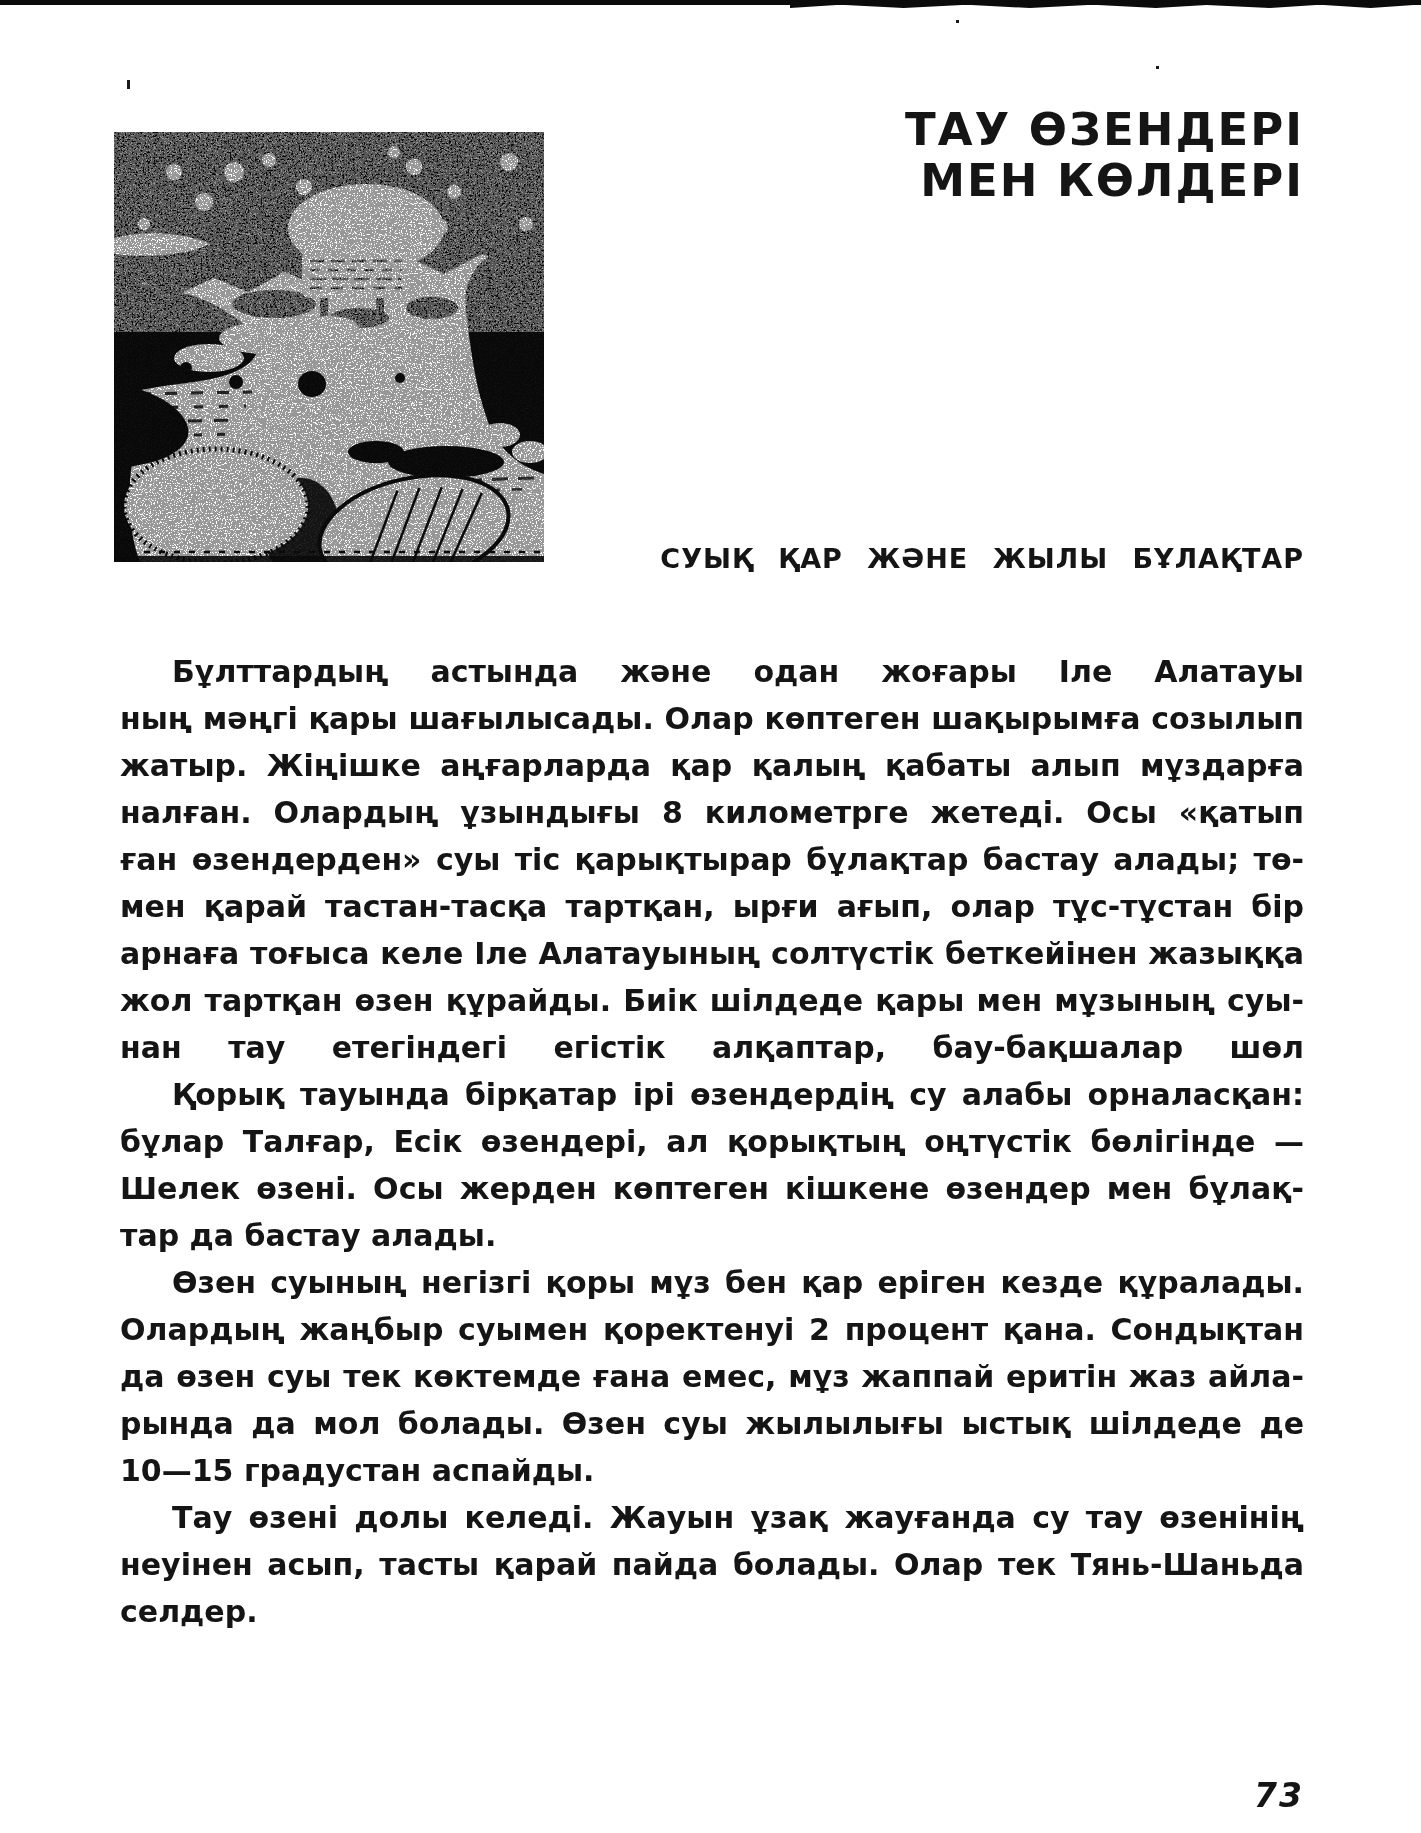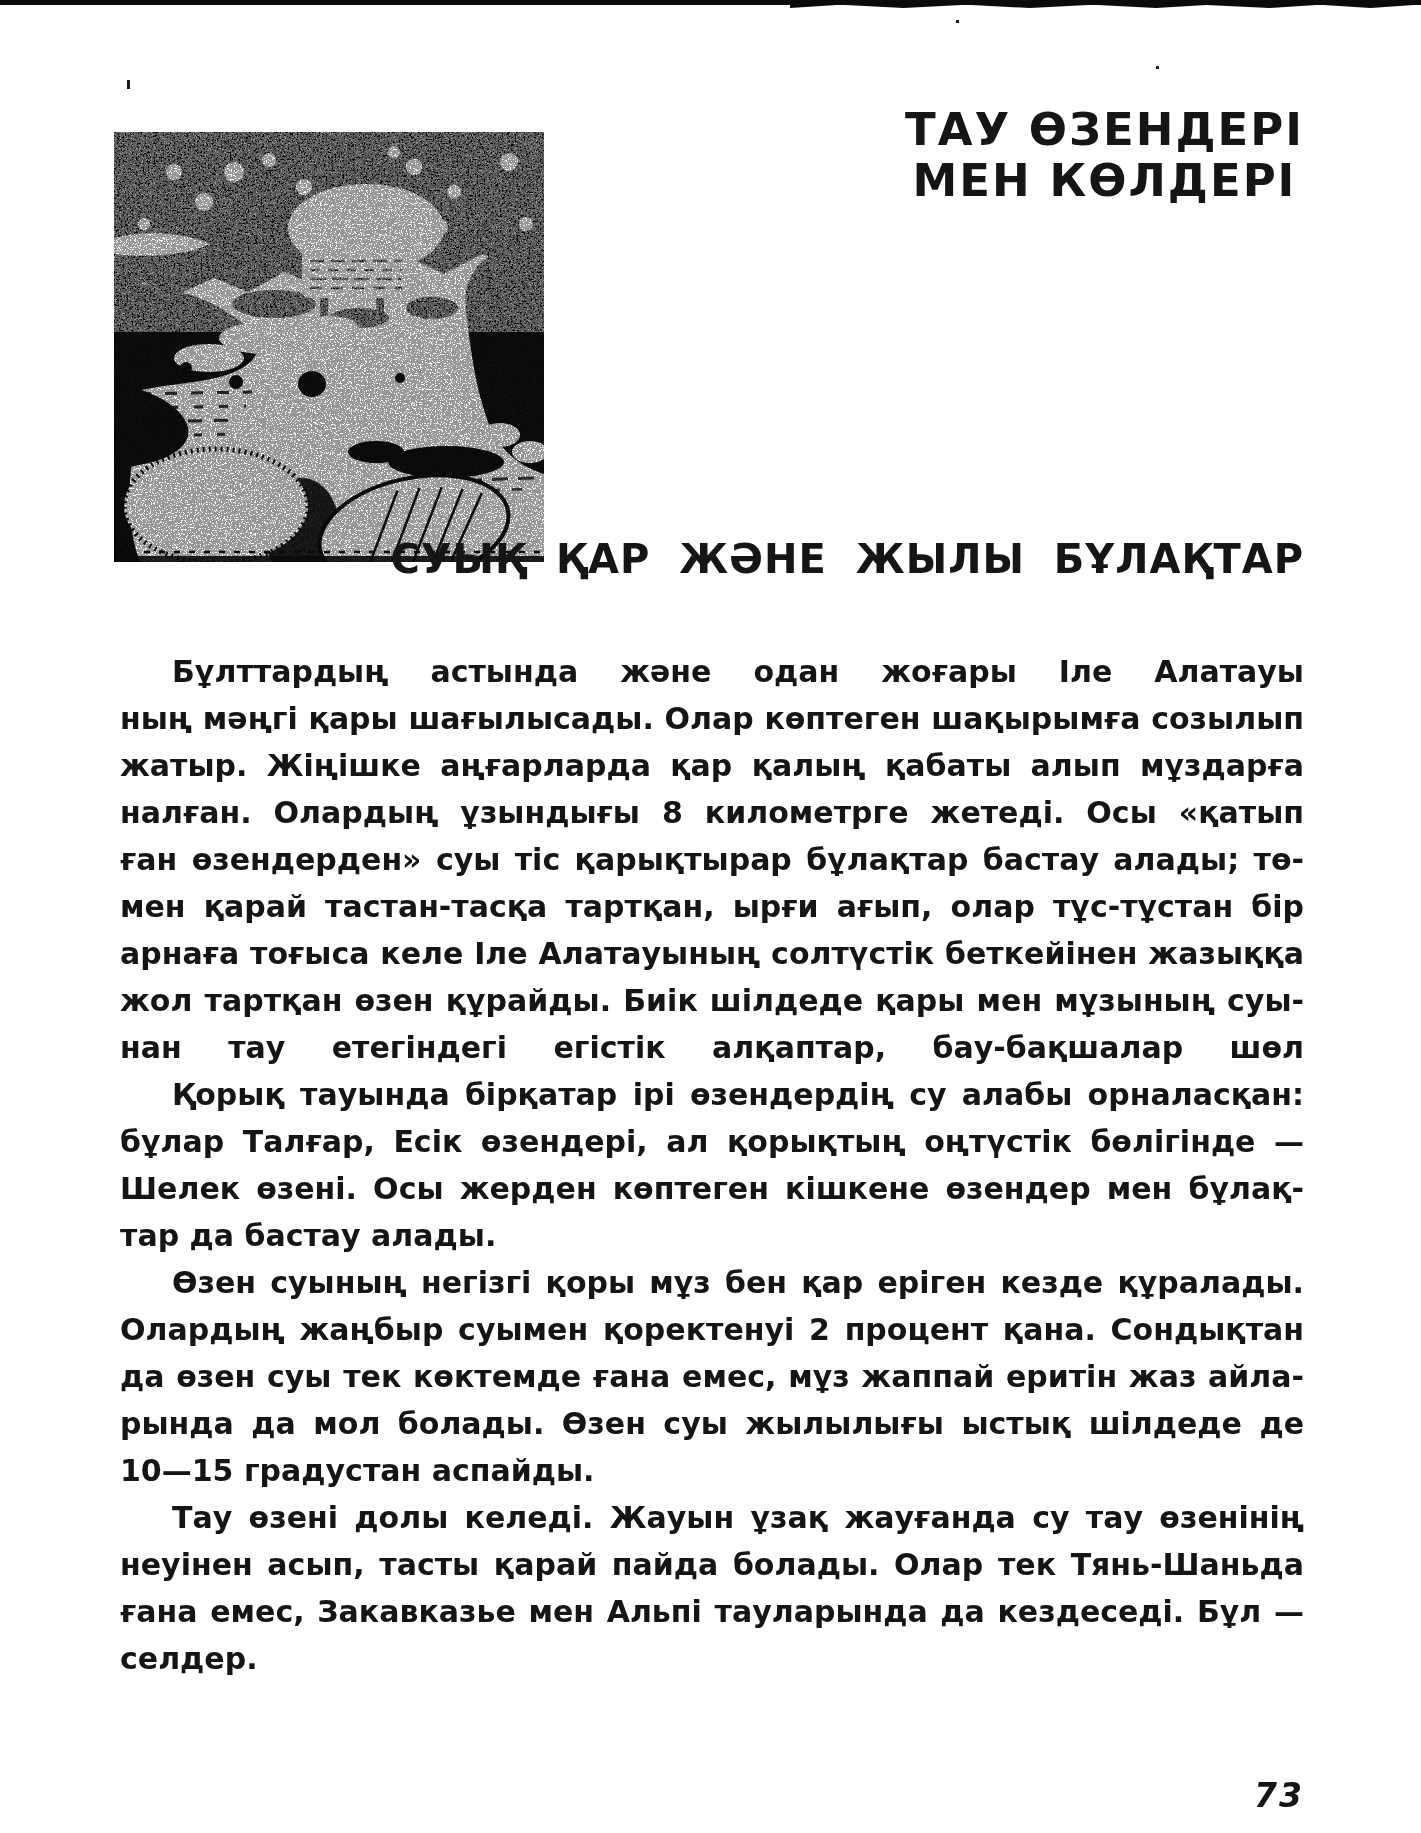--- a/index.html
+++ b/index.html
@@ -16,26 +16,26 @@
   .scan-bar-right{position:absolute;left:790px;top:0;width:631px;height:8px;background:#0b0b0b;
     clip-path:polygon(0 0,100% 0,100% 55%,92% 100%,84% 60%,76% 100%,66% 62%,58% 100%,48% 58%,38% 100%,28% 60%,18% 100%,8% 58%,0 100%);}
   .speck{position:absolute;background:#1a1a1a;}
   
   .illustration{position:absolute;left:114px;top:132px;width:430px;height:430px;margin:0;}
   .illustration svg{display:block;width:100%;height:100%;}
   
   .title{
     position:absolute;top:104px;right:117px;margin:0;
     font-size:45px;line-height:51px;font-weight:700;
-    letter-spacing:2px;text-align:center;white-space:nowrap;
+    letter-spacing:2px;text-align:right;white-space:nowrap;
   }
   
   .subtitle{
     position:absolute;top:537px;right:117px;margin:0;
-    font-size:40px;line-height:44px;font-weight:700;
+    font-size:27px;line-height:44px;font-weight:700;
     letter-spacing:1px;word-spacing:14px;text-align:right;white-space:nowrap;
   }
   
   .body-text{
     position:absolute;left:120px;top:648px;width:1184px;
     font-size:30px;font-weight:700;line-height:47px;
   }
   .line{height:47px;text-align:justify;text-align-last:justify;overflow:hidden;}
   .line.pstart{text-indent:52px;}
   .line.pend{text-align-last:left;}
@@ -185,19 +185,18 @@
     <div class="line pend">тар да бастау алады.</div>
 
     <div class="line pstart">Өзен суының негізгі қоры мұз бен қар еріген кезде құралады.</div>
     <div class="line">Олардың жаңбыр суымен қоректенуі 2 процент қана. Сондықтан</div>
     <div class="line">да өзен суы тек көктемде ғана емес, мұз жаппай еритін жаз айла-</div>
     <div class="line">рында да мол болады. Өзен суы жылылығы ыстық шілдеде де</div>
     <div class="line pend">10—15 градустан аспайды.</div>
 
     <div class="line pstart">Тау өзені долы келеді. Жауын ұзақ жауғанда су тау өзенінің ер-</div>
     <div class="line">неуінен асып, тасты қарай пайда болады. Олар тек Тянь-Шаньда</div>
-    <div class="line">ғана емес, Закавказье мен Альпі тауларында да кездеседі. Бұл —</div>
     <div class="line pend">селдер.</div>
   </div>
 
   <div class="page-number">73</div>
 
 </div>
 
 </body></html>

